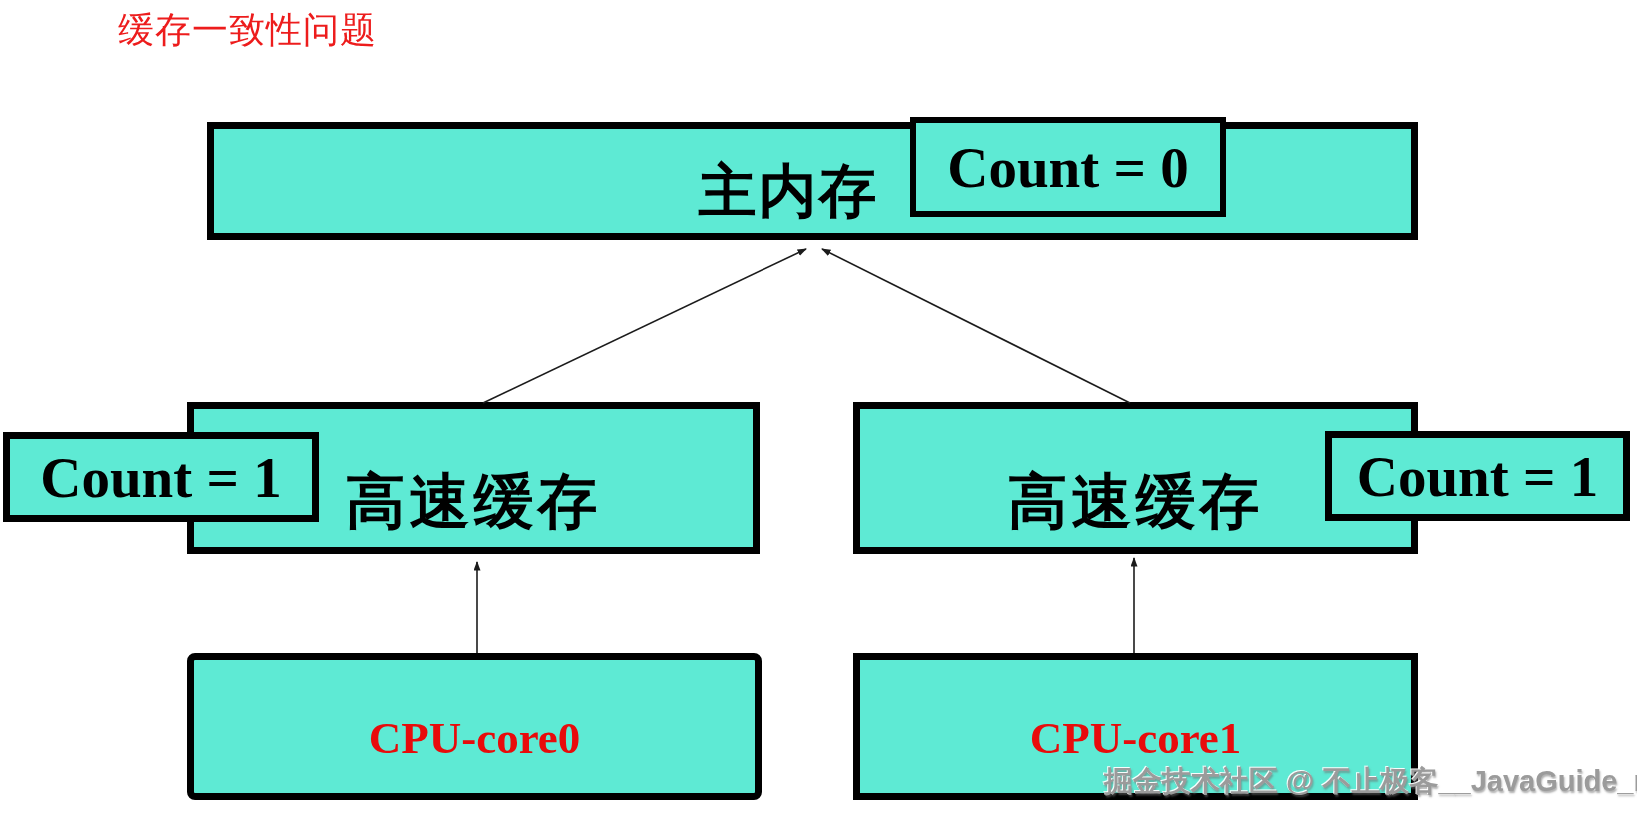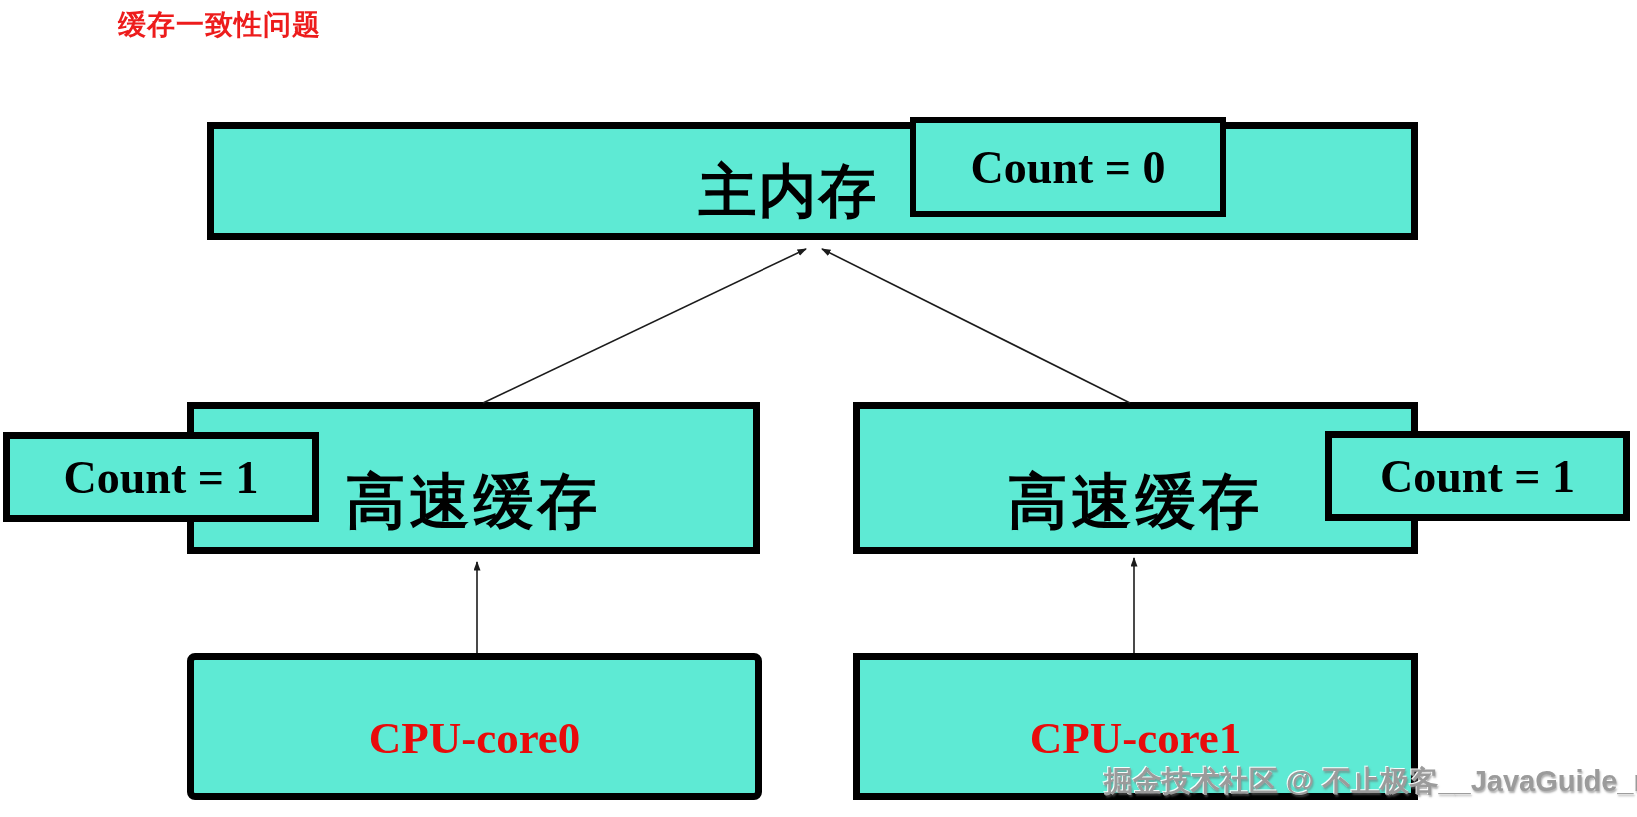--- a/index.html
+++ b/index.html
@@ -11,22 +11,22 @@
   }
   .canvas {
     position: relative;
     width: 1637px; height: 817px;
     background: #ffffff;
   }
   .title {
     position: absolute;
     left: 118px; top: 6px;
     margin: 0;
-    font-size: 28px;
-    font-weight: 700;
+    font-size: 36px;
+    font-weight: 400;
     letter-spacing: 1px;
     color: #ed1c1c;
     font-family: "Liberation Sans", sans-serif;
   }
   .box {
     position: absolute;
     box-sizing: border-box;
     background: #5eead4;
     border: 7px solid #000000;
     display: flex;
@@ -50,21 +50,21 @@
     font-family: "Liberation Sans", sans-serif;
     white-space: nowrap;
   }
   .main-memory .label-cjk-big { transform: translate(-24px, 11px); }
   .cache-left  .label-cjk-big,
   .cache-right .label-cjk-big { font-size: 60px; letter-spacing: 4px; transform: translateY(5px); margin-top: 38px; }
 
   .label-count {
     font-family: "Liberation Serif", serif;
     font-weight: bold;
-    font-size: 46px;
+    font-size: 57px;
     color: #000000;
     white-space: nowrap;
   }
   .label-cpu {
     font-family: "Liberation Serif", serif;
     font-weight: bold;
     font-size: 45px;
     color: #e80b0b;
     white-space: nowrap;
   }

